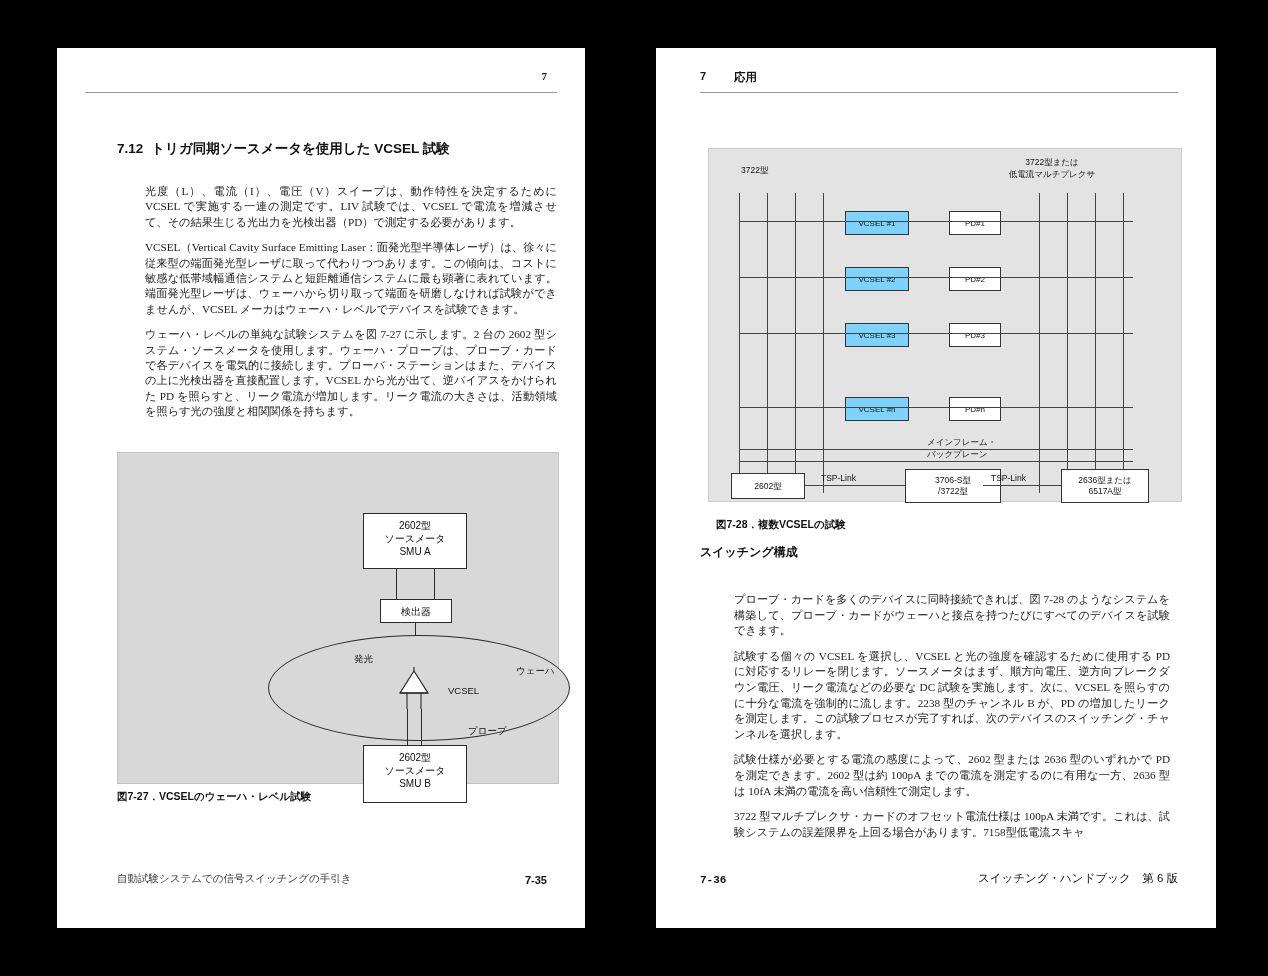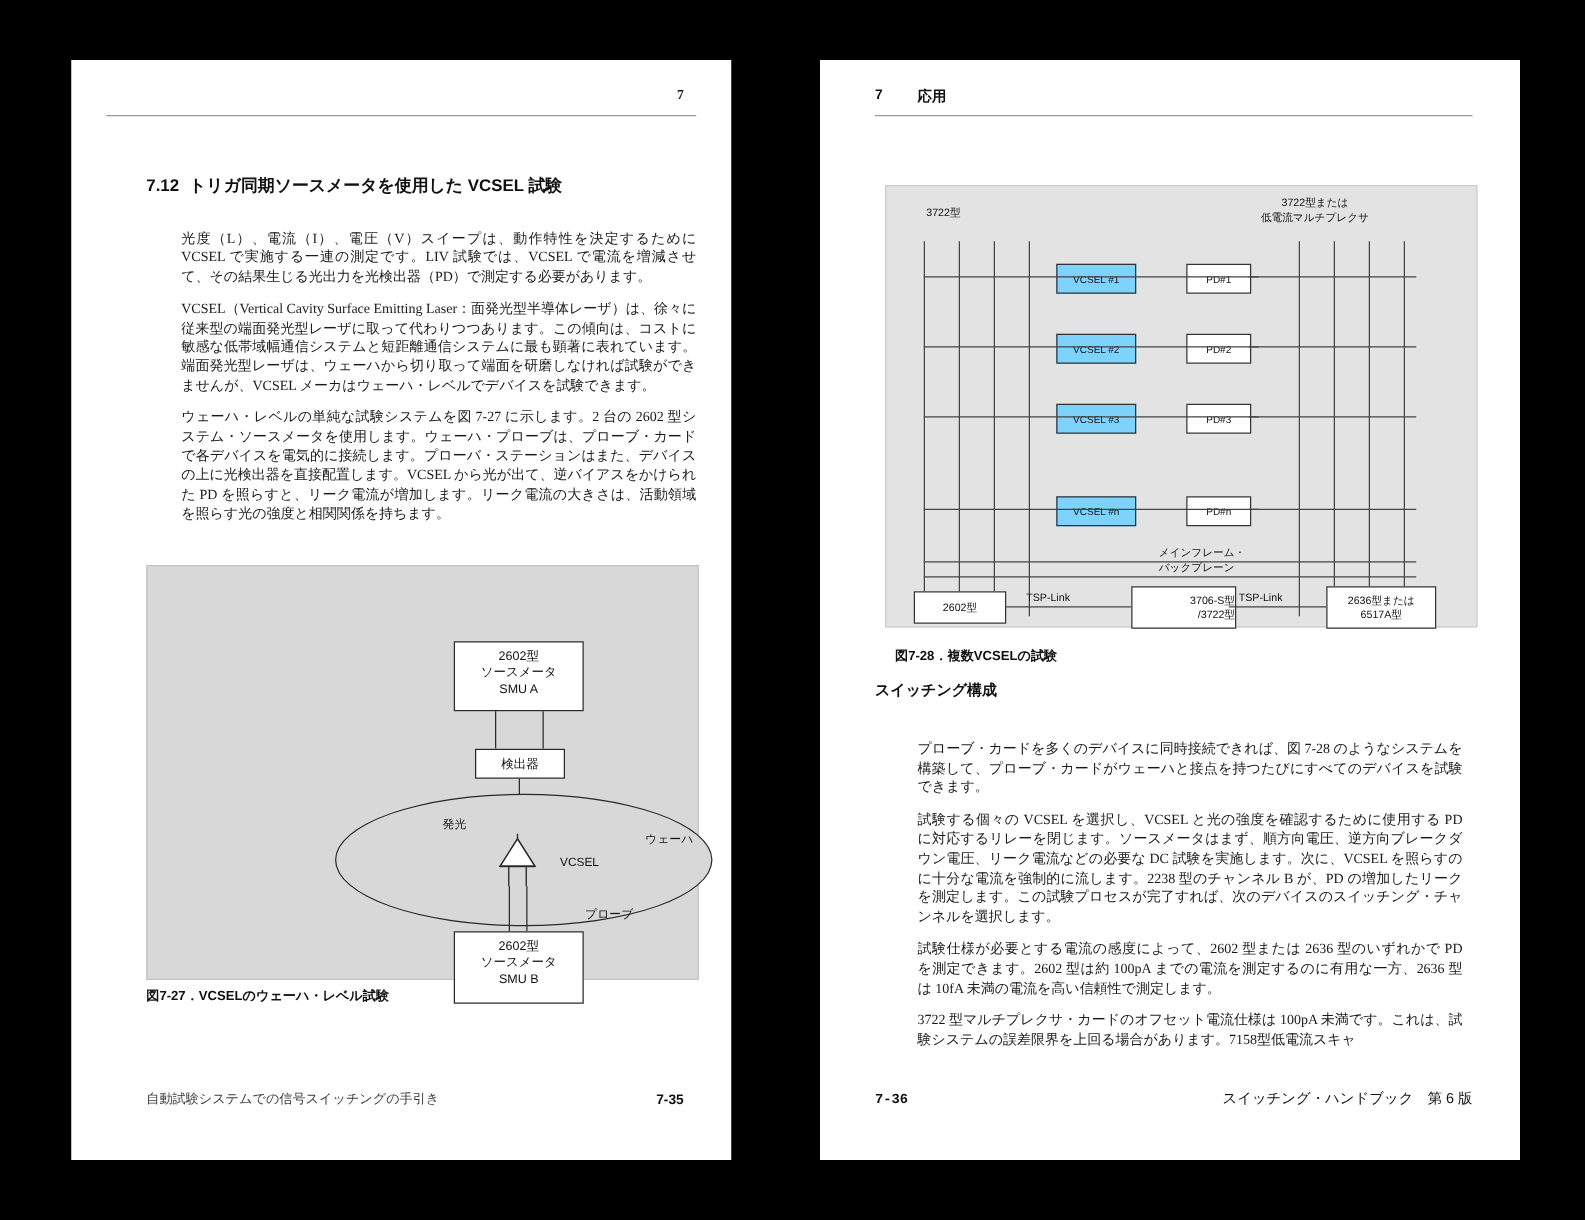--- a/index.html
+++ b/index.html
@@ -395,21 +395,21 @@
         <div class="sch-line" style="left:30px; top:300px; width:394px; height:1px;"></div>
         <div class="sch-line" style="left:30px; top:312px; width:394px; height:1px;"></div>
 
         <div class="sch-label" style="left:218px; top:288px; text-align:left;">
           <div>メインフレーム・</div>
           <div>バックプレーン</div>
         </div>
 
         <div class="inst-box" style="left:22px; top:324px; width:74px; height:26px;">2602型</div>
 
-        <div class="inst-box" style="left:196px; top:320px; width:84px; height:34px; flex-direction:column;align-items:flex-end;">
+        <div class="inst-box" style="left:196px; top:320px; width:96px; height:34px; flex-direction:column;">
           <div>3706-S型</div>
           <div>/3722型</div>
         </div>
 
         <div class="inst-box" style="left:352px; top:320px; width:88px; height:34px; flex-direction:column;">
           <div>2636型または</div>
           <div>6517A型</div>
         </div>
 
         <div class="sch-line" style="left:96px; top:336px; width:100px; height:1px;"></div>

